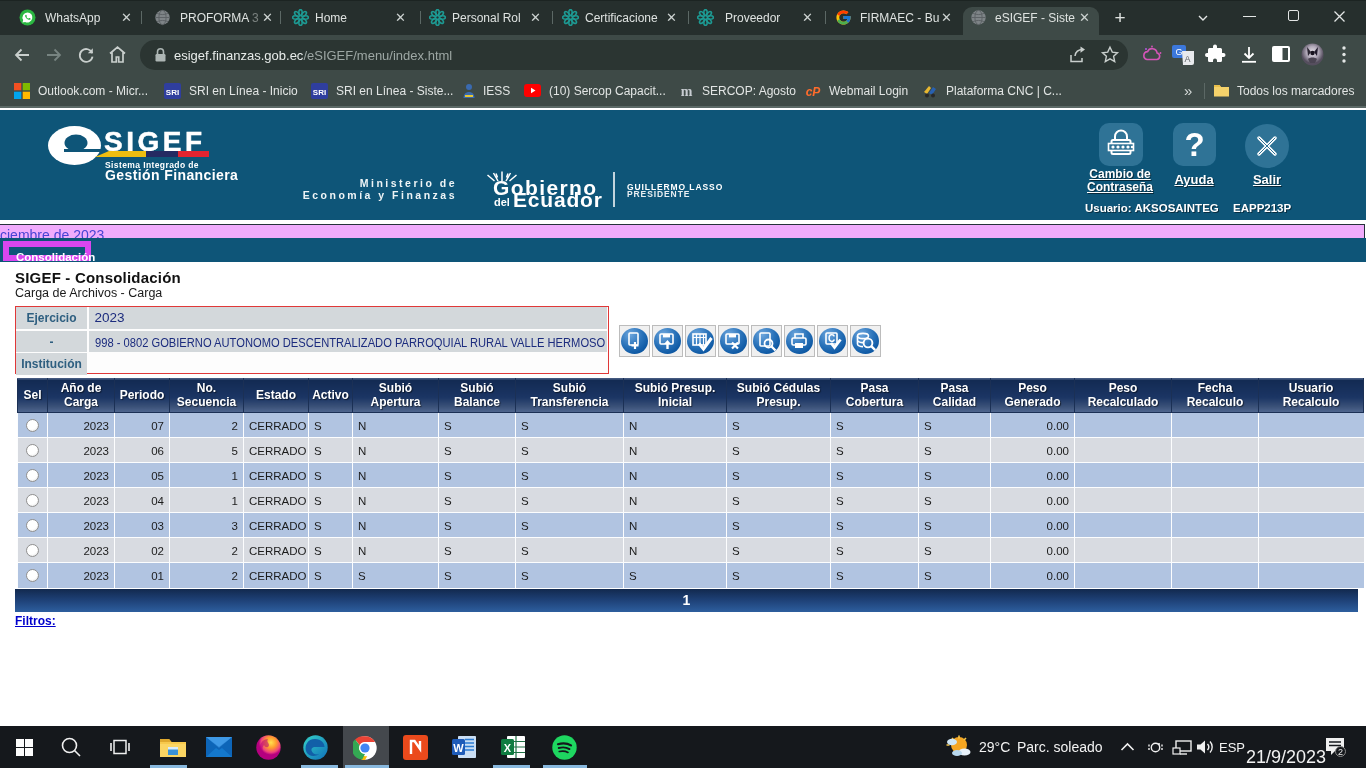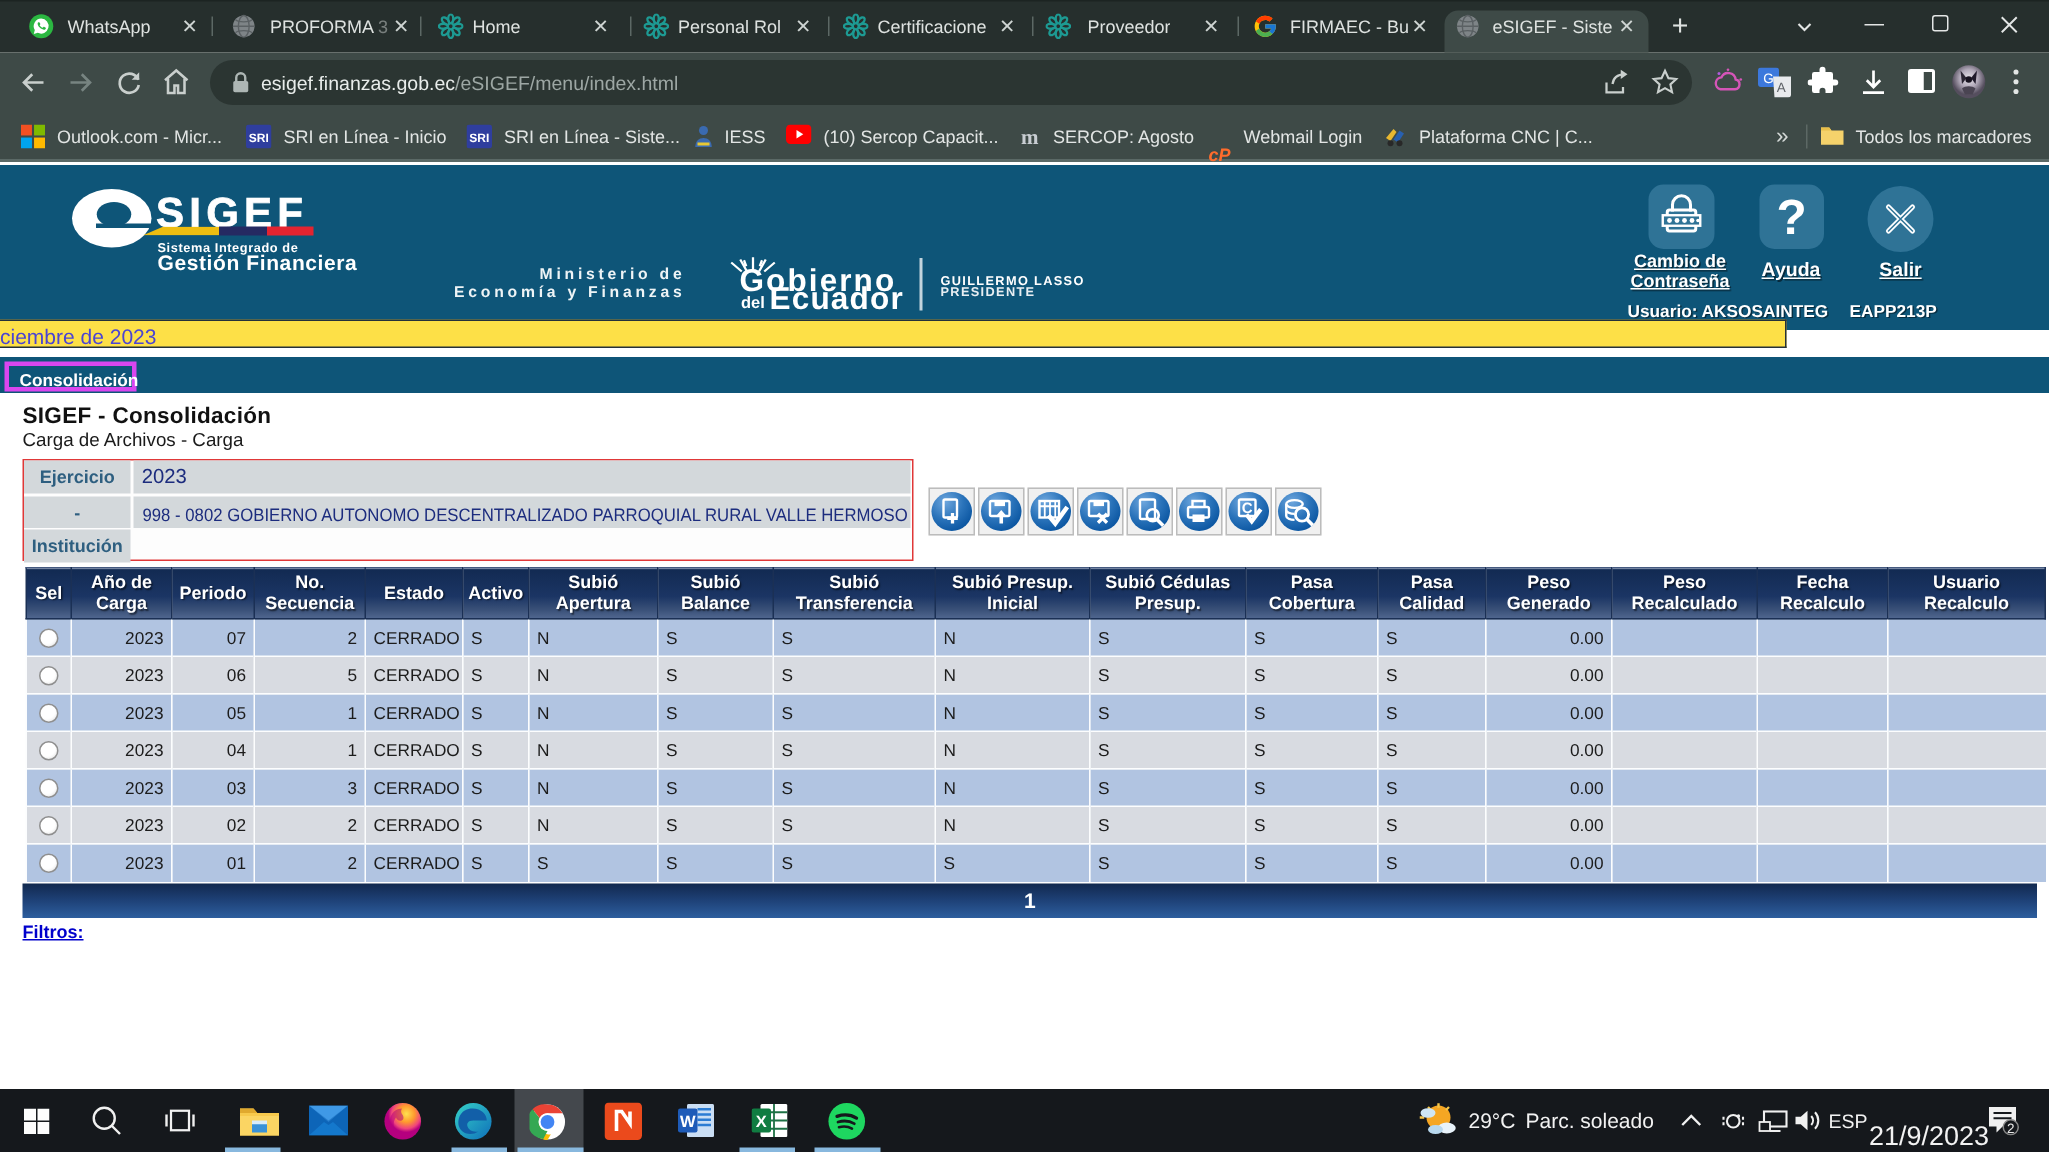--- a/index.html
+++ b/index.html
@@ -15,24 +15,24 @@
 .fav { position:absolute; top:9px; width:17px; height:17px; }
 #toolbar { position:absolute; left:0; top:35px; width:1366px; height:39px; background:#3e4a47; }
 #omni { position:absolute; left:140px; top:40px; width:988px; height:30px; background:#2b3532; border-radius:15px; }
 #url { position:absolute; left:174px; top:47.5px; font-size:13px; color:#9da7a4; }
 #url b { color:#e8ecea; font-weight:400; }
 #bookbar { position:absolute; left:0; top:74px; width:1366px; height:34px; background:#3e4a47; border-bottom:2px solid #5b6966; }
 .bk { position:absolute; top:84px; font-size:12px; color:#e2e5e4; white-space:nowrap; }
 
 
 #phead { position:absolute; left:0; top:110px; width:1366px; height:110px; background:#0e5578; }
-#marquee { position:absolute; left:0; top:213px; width:1191px; height:19px; background:#fde047; border:1.5px solid #25313a; border-left:none; }
+#marquee { position:absolute; left:0; top:224px; width:1365px; height:19px; background:#f0abfc; border:1.5px solid #25313a; border-left:none; }
 #marquee span { position:absolute; left:0px; top:1.5px; font-size:14px; color:#4a44d4; }
 #menubar { position:absolute; left:0; top:238px; width:1366px; height:24px; background:#0e5578; }
-.mitem { position:absolute; left:3px; top:3px; width:88px; height:20px; border:3px solid #d946ef; color:#ffffff; font-size:11.5px; font-weight:bold; padding:4px 0 0 7px; }
+.mitem { position:absolute; left:3px; top:3px; width:88px; height:20px; border:6px solid #d946ef; color:#ffffff; font-size:11.5px; font-weight:bold; padding:4px 0 0 7px; }
 #content { position:absolute; left:0; top:262px; width:1366px; height:464px; background:#fff; }
 
 h1.t { position:absolute; left:15px; top:269px; font-size:15px; font-weight:bold; color:#111; letter-spacing:0.2px; }
 p.s { position:absolute; left:15px; top:286px; font-size:12.5px; color:#1a1a1a; }
 #formbox { position:absolute; left:15px; top:306px; width:594px; height:68px; background:#fdfdfd; border:1.5px solid #e03838; }
 .frow { position:absolute; left:0px; width:591px; height:21px; }
 .flabel { position:absolute; left:0; top:0; width:71px; height:100%; font-size:12px; font-weight:bold; color:#2e5f80; text-align:center; padding-top:4px; background:#d3d8db; }
 .fval { position:absolute; left:72.5px; top:0; width:518.5px; height:100%; font-size:13.5px; color:#1c2c7e; white-space:nowrap; background:#d3d8db; padding:3px 0 0 6px; }
 
 .icbtn { position:absolute; top:325px; width:31px; height:32px; background:#f0f0f0; border:1px solid #bcbcbc; }
@@ -261,21 +261,21 @@
       <div class="bk" style="left:483px">IESS</div>
       <div style="position:absolute;left:524px;top:83px"><svg width="17" height="13" viewBox="0 0 17 13">
           <rect width="17" height="13" rx="3" fill="#f00"></rect>
           <path d="M7 3.7l4.5 2.8L7 9.3z" fill="#fff"></path>
         </svg></div>
       <div class="bk" style="left:549px">(10) Sercop Capacit...</div>
       <div style="position:absolute;left:678px;top:83px"><svg width="17" height="16" viewBox="0 0 17 16">
           <text x="8.5" y="13" font-size="14" font-weight="bold" fill="#c8cdd2" text-anchor="middle" font-family="Liberation Serif">m</text>
         </svg></div>
       <div class="bk" style="left:702px">SERCOP: Agosto</div>
-      <div style="position:absolute;left:804px;top:95px"><svg width="18" height="16" viewBox="0 0 18 16">
+      <div style="position:absolute;left:804px;top:83px"><svg width="18" height="16" viewBox="0 0 18 16">
           <text x="9" y="12.5" font-size="12" font-weight="bold" fill="#ff6c2c" text-anchor="middle" font-family="Liberation Sans" font-style="italic">cP</text>
         </svg></div>
       <div class="bk" style="left:829px">Webmail Login</div>
       <div style="position:absolute;left:922px;top:83px"><svg width="16" height="16" viewBox="0 0 16 16">
           <path d="M2 9l5-6 2 2-4 6z" fill="#e8b830"></path>
           <path d="M7 10l4-6 3 2-4 6z" fill="#2860b0"></path>
           <circle cx="5" cy="12.5" r="2" fill="#282828"></circle>
           <circle cx="11" cy="12.5" r="2" fill="#282828"></circle>
         </svg></div>
       <div class="bk" style="left:946px">Plataforma CNC | C...</div>

